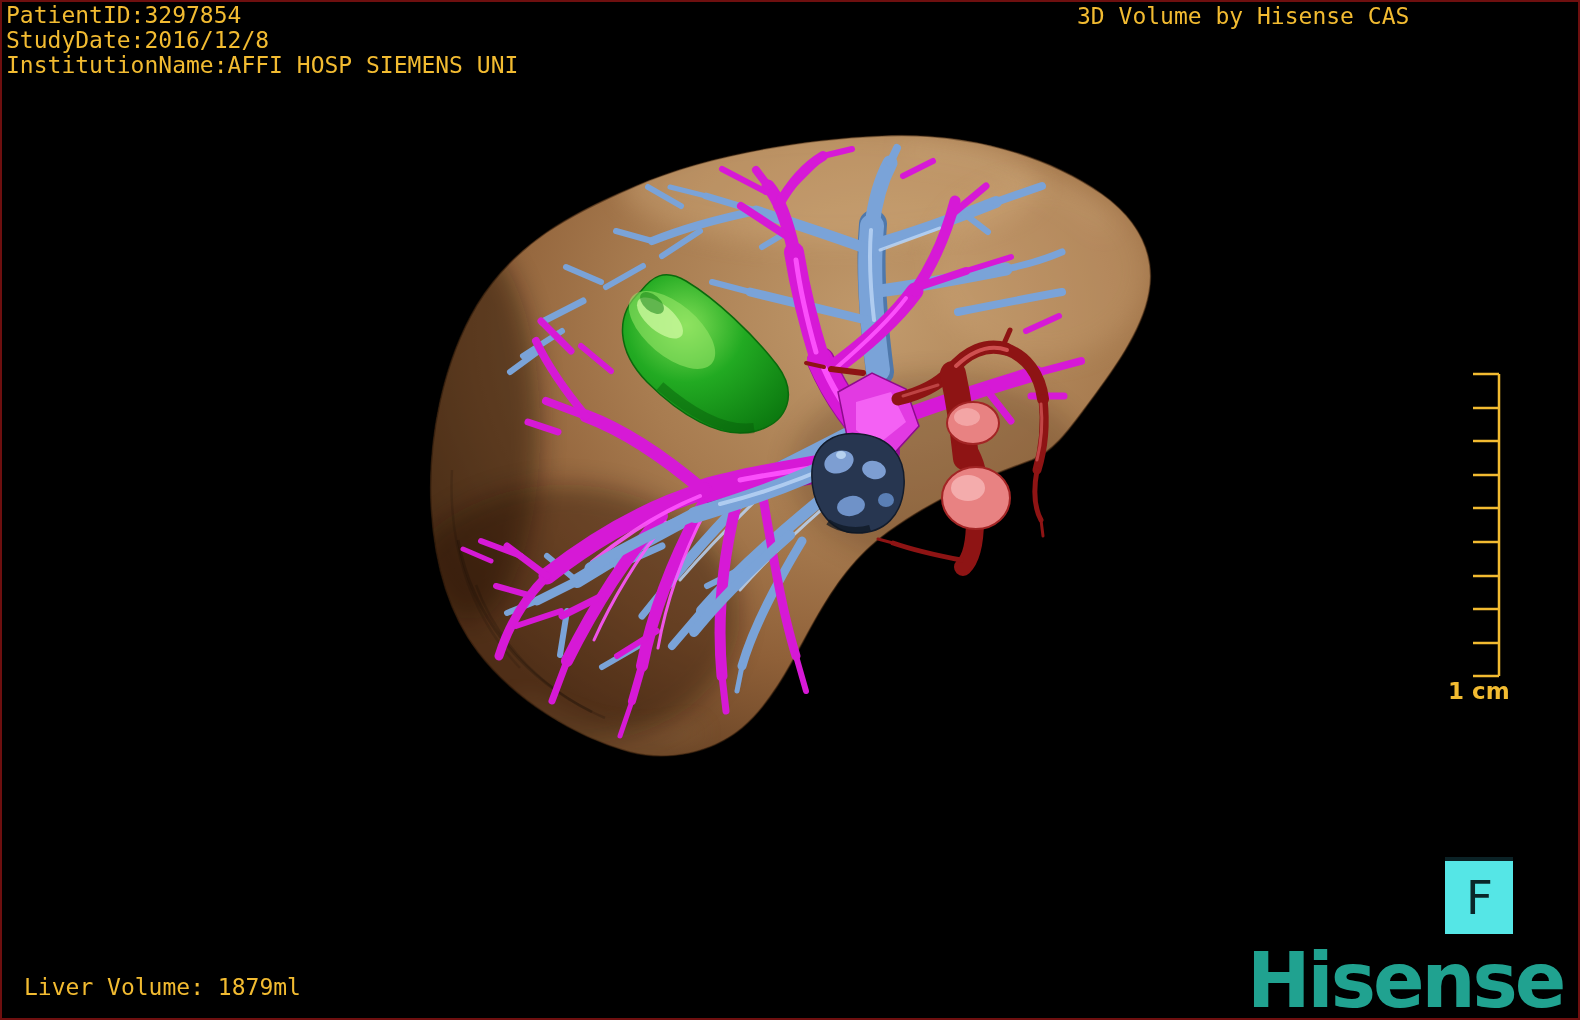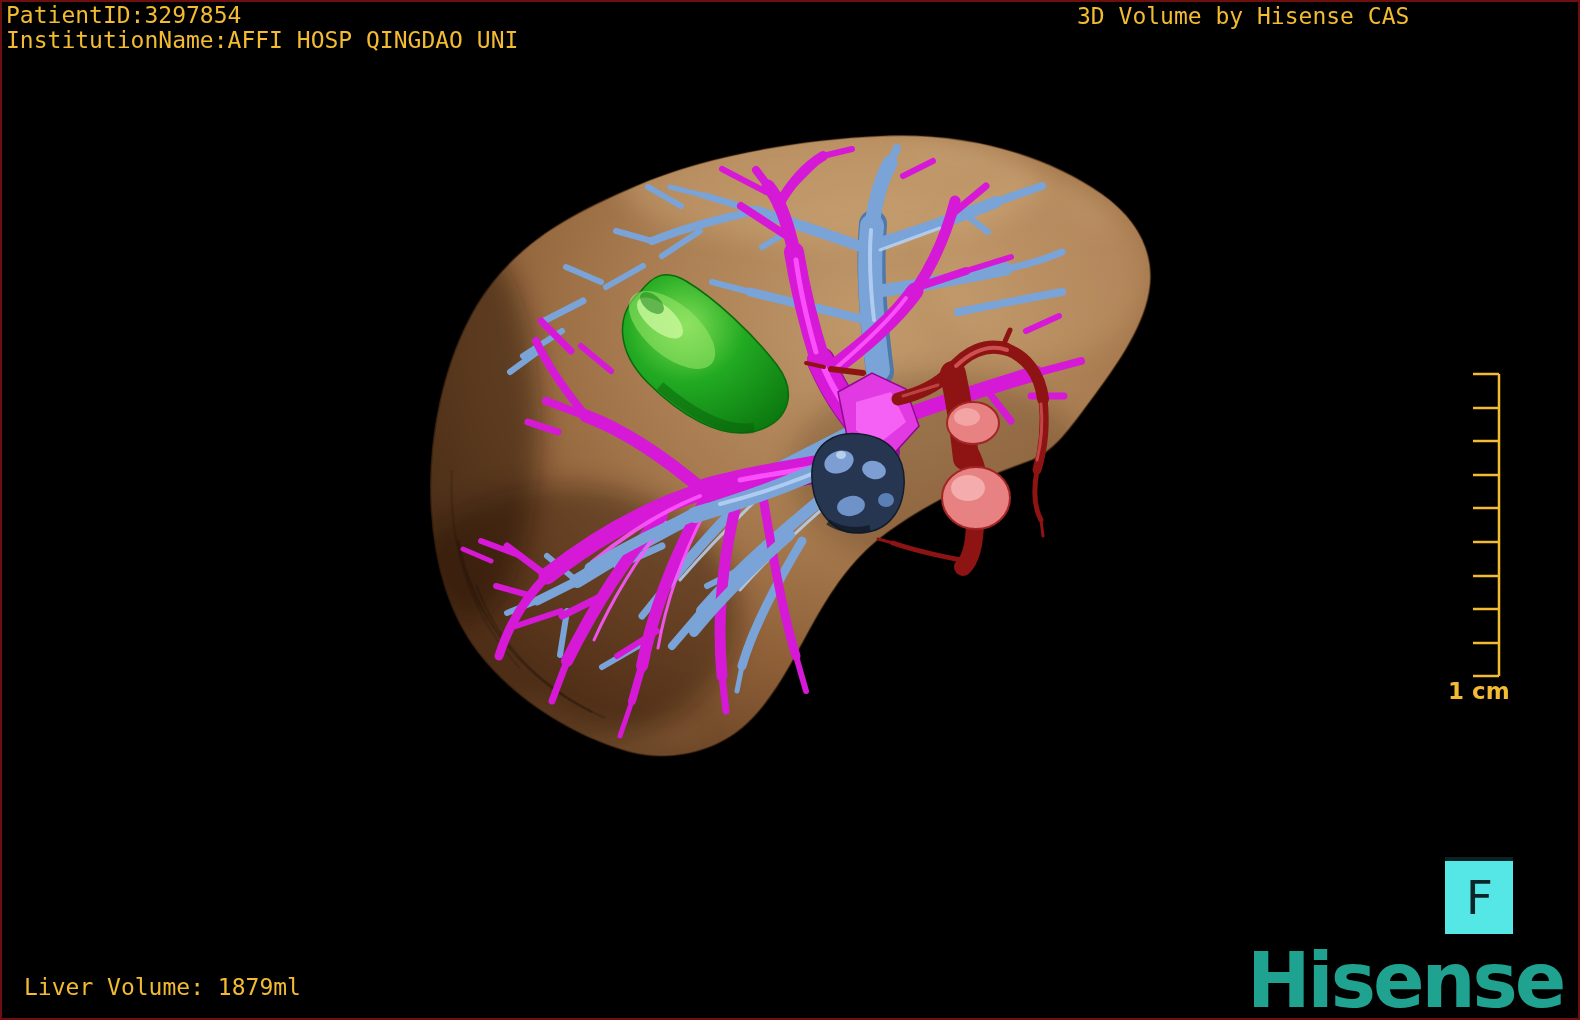--- a/index.html
+++ b/index.html
@@ -249,21 +249,22 @@
     <line class="goldstroke" stroke-width="2.5" x1="1473" y1="576" x2="1499" y2="576"></line>
     <line class="goldstroke" stroke-width="2.5" x1="1473" y1="609" x2="1499" y2="609"></line>
     <line class="goldstroke" stroke-width="2.5" x1="1473" y1="643" x2="1499" y2="643"></line>
     <line class="goldstroke" stroke-width="2.5" x1="1473" y1="676" x2="1499" y2="676"></line>
     <text class="goldfill" x="1448" y="699" font-family="DejaVu Sans, Liberation Sans, sans-serif" font-size="23" font-weight="bold">1 cm</text>
   </g>
 </svg>
 
 <div class="txt-tl gold">
   <div>PatientID:3297854</div>
-  <div>InstitutionName:AFFI HOSP QINGDAO UNI</div>
+  <div>StudyDate:2016/12/8</div>
+  <div>InstitutionName:AFFI HOSP SIEMENS UNI</div>
 </div>
 
 <div class="txt-tr gold">3D Volume by Hisense CAS</div>
 
 <div class="txt-bl gold">Liver Volume: 1879ml</div>
 
 <div class="fbox">
   <span>F</span>
 </div>
 

